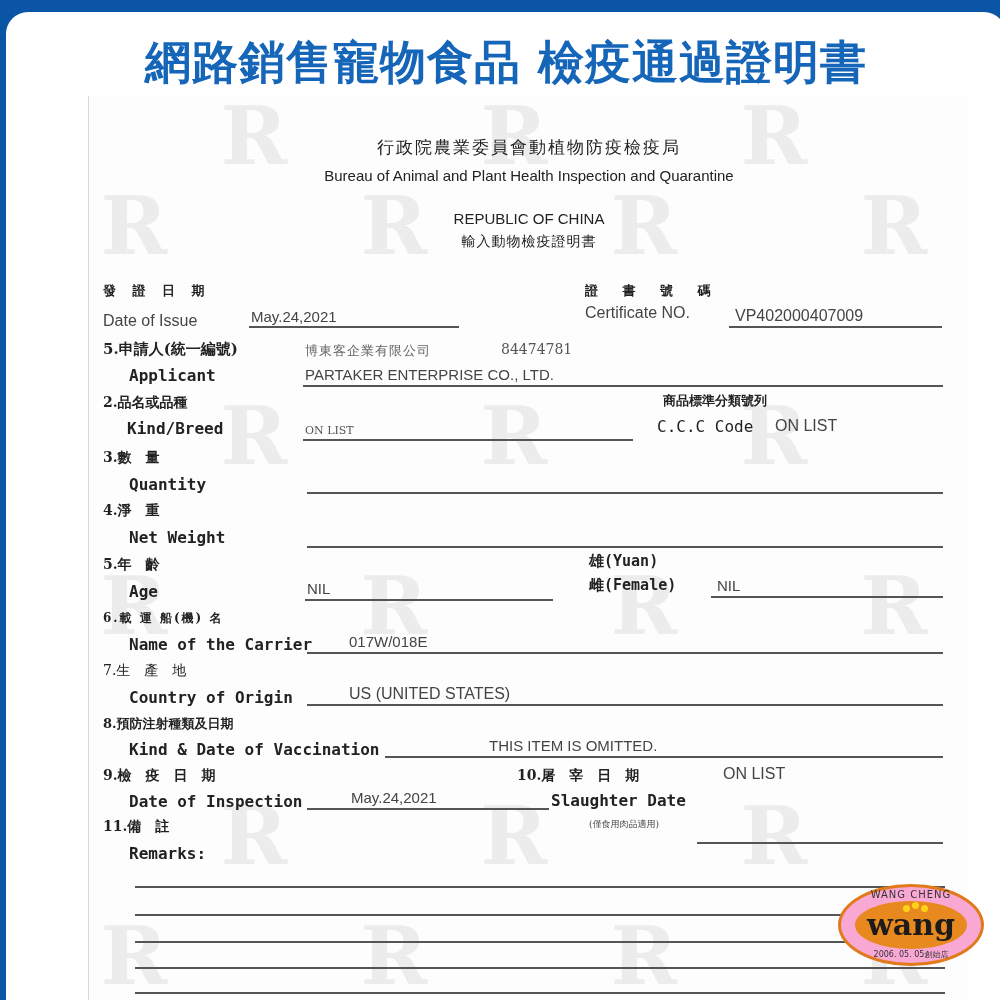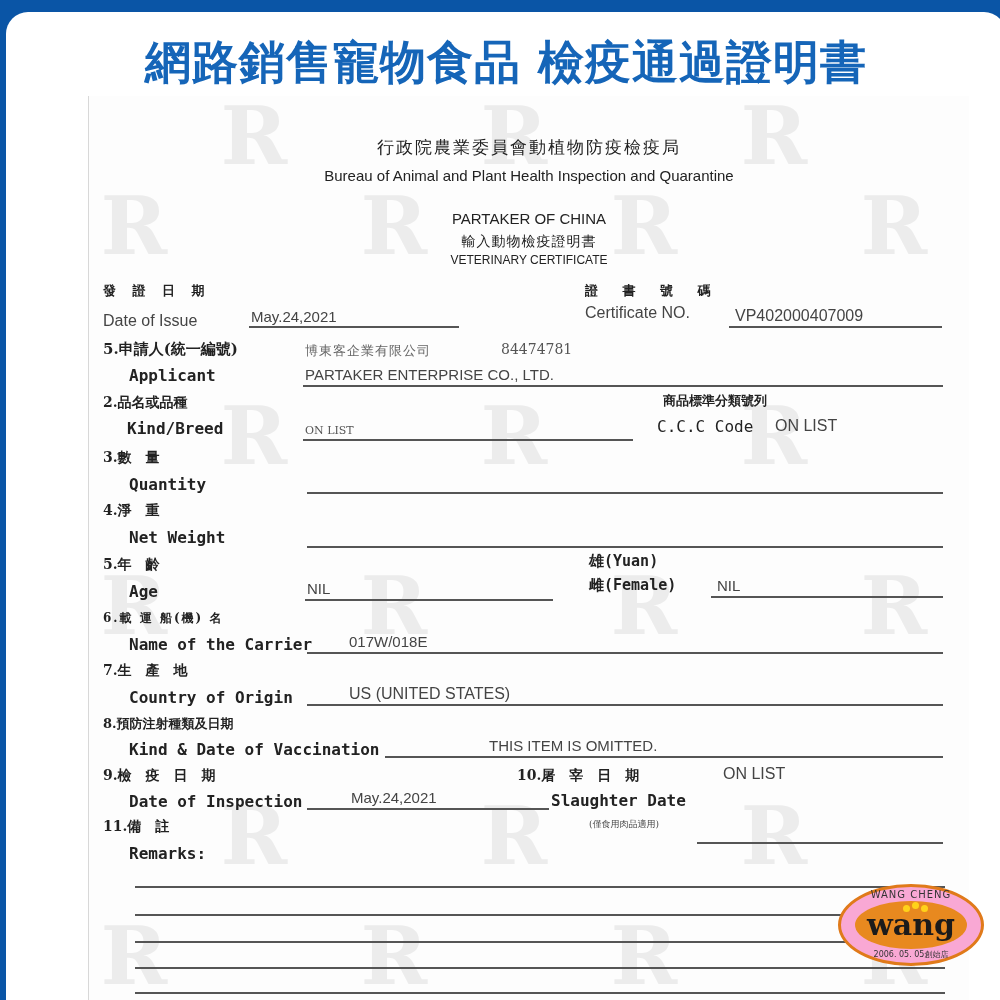--- a/index.html
+++ b/index.html
@@ -46,23 +46,22 @@
     <div class="wm" style="left:130px;top:700px">R</div>
     <div class="wm" style="left:390px;top:700px">R</div>
     <div class="wm" style="left:650px;top:700px">R</div>
     <div class="wm" style="left:10px;top:820px">R</div>
     <div class="wm" style="left:270px;top:820px">R</div>
     <div class="wm" style="left:520px;top:820px">R</div>
     <div class="wm" style="left:770px;top:820px">R</div>
 
     <div class="t serif center" style="top:40px;font-size:17px;letter-spacing:2px;">行政院農業委員會動植物防疫檢疫局</div>
     <div class="t sans center" style="top:71px;font-size:15px;">Bureau of Animal and Plant Health Inspection and Quarantine</div>
-    <div class="t sans center" style="top:114px;font-size:15px;">PARTAKER OF CHINA</div>
+    <div class="t sans center" style="top:114px;font-size:15px;">REPUBLIC OF CHINA</div>
     <div class="t serif center" style="top:137px;font-size:14px;letter-spacing:1px;">輸入動物檢疫證明書</div>
-    <div class="t sans center" style="top:157px;font-size:12px;">VETERINARY CERTIFICATE</div>
 
     <div class="t serif" style="left:14px;top:186px;font-size:13px;font-weight:bold;letter-spacing:6px;">發 證 日 期</div>
     <div class="t sans" style="left:14px;top:216px;font-size:16px;color:#444;">Date of Issue</div>
     <div class="t sans" style="left:162px;top:212px;font-size:15px;color:#444;">May.24,2021</div>
     <div class="line" style="left:160px;top:230px;width:210px;"></div>
 
     <div class="t serif" style="left:496px;top:186px;font-size:13px;font-weight:bold;letter-spacing:10px;">證 書 號 碼</div>
     <div class="t sans" style="left:496px;top:208px;font-size:16px;color:#444;">Certificate NO.</div>
     <div class="t sans" style="left:646px;top:211px;font-size:16px;color:#444;">VP402000407009</div>
     <div class="line" style="left:640px;top:230px;width:213px;"></div>
@@ -99,21 +98,21 @@
     <div class="t mono" style="left:500px;top:456px;font-size:15px;font-weight:bold;">雄(Yuan)</div>
     <div class="t mono" style="left:500px;top:480px;font-size:15px;font-weight:bold;">雌(Female)</div>
     <div class="t sans" style="left:628px;top:481px;font-size:15px;color:#444;">NIL</div>
     <div class="line" style="left:622px;top:500px;width:232px;"></div>
 
     <div class="t serif" style="left:14px;top:514px;font-size:12px;font-weight:bold;letter-spacing:2px;">6.載 運 船(機) 名</div>
     <div class="t mono" style="left:40px;top:539px;font-size:16px;font-weight:bold;">Name of the Carrier</div>
     <div class="t sans" style="left:260px;top:537px;font-size:15px;color:#444;">017W/018E</div>
     <div class="line" style="left:218px;top:556px;width:636px;"></div>
 
-    <div class="t serif" style="left:14px;top:566px;font-size:14px;font-weight:bold;">7.生　產　地</div>
+    <div class="t serif" style="left:14px;top:566px;font-size:14px;font-weight:normal;">7.生　產　地</div>
     <div class="t mono" style="left:40px;top:592px;font-size:16px;font-weight:bold;">Country of Origin</div>
     <div class="t sans" style="left:260px;top:589px;font-size:16px;color:#444;">US (UNITED STATES)</div>
     <div class="line" style="left:218px;top:608px;width:636px;"></div>
 
     <div class="t serif" style="left:14px;top:619px;font-size:13px;font-weight:bold;">8.預防注射種類及日期</div>
     <div class="t mono" style="left:40px;top:644px;font-size:16px;font-weight:bold;">Kind &amp; Date of Vaccination</div>
     <div class="t sans" style="left:400px;top:641px;font-size:15px;color:#444;">THIS ITEM IS OMITTED.</div>
     <div class="line" style="left:296px;top:660px;width:558px;"></div>
 
     <div class="t serif" style="left:14px;top:671px;font-size:14px;font-weight:bold;">9.檢　疫　日　期</div>

